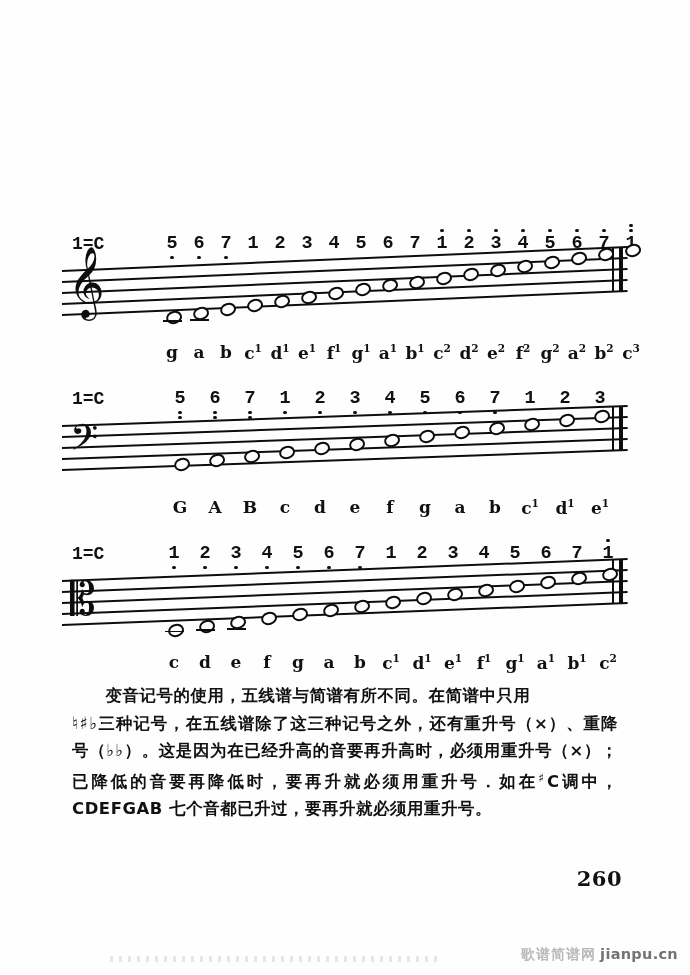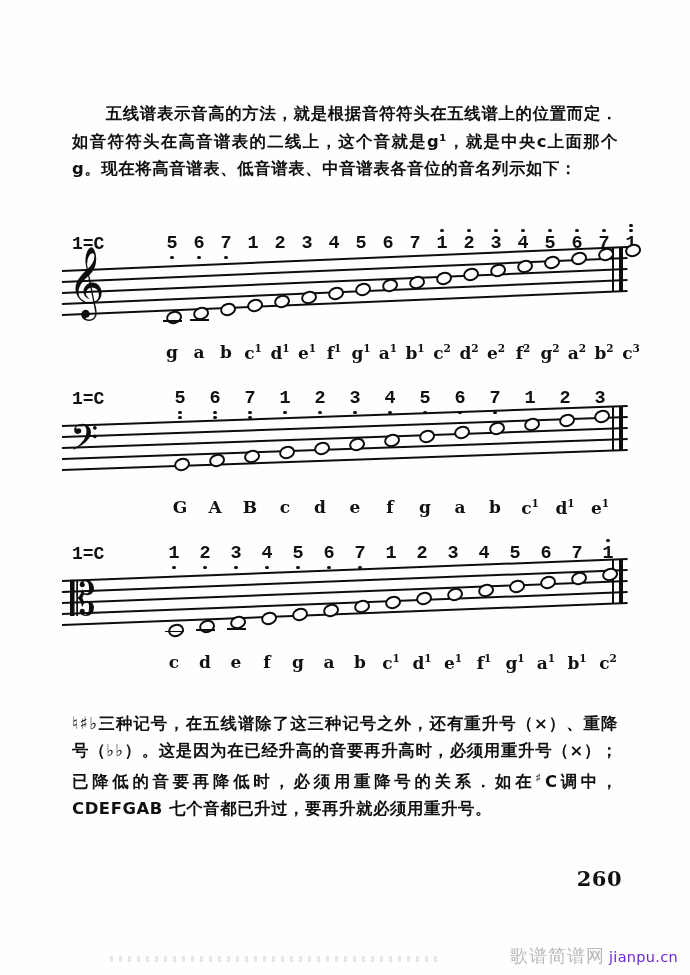--- a/index.html
+++ b/index.html
@@ -201,31 +201,31 @@
     top: 944px;
     width: 690px;
     height: 26px;
     text-align: right;
     padding-right: 12px;
     box-sizing: border-box;
     white-space: nowrap;
   }
   .wm-cn {
     font-family: "DejaVu Sans", "Liberation Sans", sans-serif;
-    font-size: 18px;
-    font-weight: 400;
+    font-size: 14px;
+    font-weight: 700;
     color: #b9b9b9;
     letter-spacing: 1px;
     margin-top: 28px;
   }
   .wm-en {
     font-family: "DejaVu Sans", "Liberation Sans", sans-serif;
     font-size: 14.5px;
-    font-weight: 400;
-    color: #6d28d9;
+    font-weight: 700;
+    color: #737373;
     letter-spacing: 0.3px;
     margin-left: 4px;
   }
   .scan-noise {
     position: absolute;
     left: 110px;
     top: 956px;
     width: 330px;
     height: 6px;
     background:
@@ -233,23 +233,20 @@
         rgba(150,150,150,0.30) 0px, rgba(150,150,150,0.30) 3px,
         rgba(255,255,255,0) 3px, rgba(255,255,255,0) 9px);
     opacity: 0.75;
   }
 </style>
 </head>
 <body>
 
 <div class="page">
 
-  <div class="para top">
-    <span class="indent"></span><span>五线谱表示音高的方法，就是根据音符符头在五线谱上的位置而定．如音符符头在高音谱表的二线上，这个音就是g¹，就是中央c上面那个g。现在将高音谱表、低音谱表、中音谱表各音位的音名列示如下：</span>
-  </div>
 
   <div class="system" id="system-1">
     <div class="jianpu-row">
       <span class="key-label">1=C</span>
     <span class="jnum" style="left: 100px;">5<span class="dots-dn">
             <i class="dot"></i>
           </span></span>
         <span class="jnum" style="left: 127px;">6<span class="dots-dn">
             <i class="dot"></i>
           </span></span>
@@ -503,21 +500,21 @@
         <span class="nname" style="left: 379px;">e<sup>1</sup></span>
         <span class="nname" style="left: 410px;">f<sup>1</sup></span>
         <span class="nname" style="left: 441px;">g<sup>1</sup></span>
         <span class="nname" style="left: 472px;">a<sup>1</sup></span>
         <span class="nname" style="left: 503px;">b<sup>1</sup></span>
         <span class="nname" style="left: 534px;">c<sup>2</sup></span>
       </div>
   </div>
 
   <div class="para bottom">
-    <span class="indent"></span><br><span class="inline-acc">♮♯♭</span><span>三种记号，在五线谱除了这三种记号之外，还有重升号（×）、重降号（</span><span class="inline-acc">♭♭</span><span>）。这是因为在已经升高的音要再升高时，必须用重升号（×）；已降低的音要再降低时，必须用重降号的关系．如在</span><span class="sup-acc">♯</span><span>C调中，CDEFGAB 七个音都已升过，要再升就必须用重升号。</span>
+    <span class="indent"></span><span>变音记号的使用，五线谱与简谱有所不同。在简谱中只用</span><br><span class="inline-acc">♮♯♭</span><span>三种记号，在五线谱除了这三种记号之外，还有重升号（×）、重降号（</span><span class="inline-acc">♭♭</span><span>）。这是因为在已经升高的音要再升高时，必须用重升号（×）；已降低的音要再降低时，要再升就必须用重升号．如在</span><span class="sup-acc">♯</span><span>C调中，CDEFGAB 七个音都已升过，要再升就必须用重升号。</span>
   </div>
 
   <div class="page-number">260</div>
 
   <div class="scan-noise"></div>
   <div class="watermark">
     <span class="wm-cn">歌谱简谱网</span><span class="wm-en">jianpu.cn</span>
   </div>
 
 </div>

